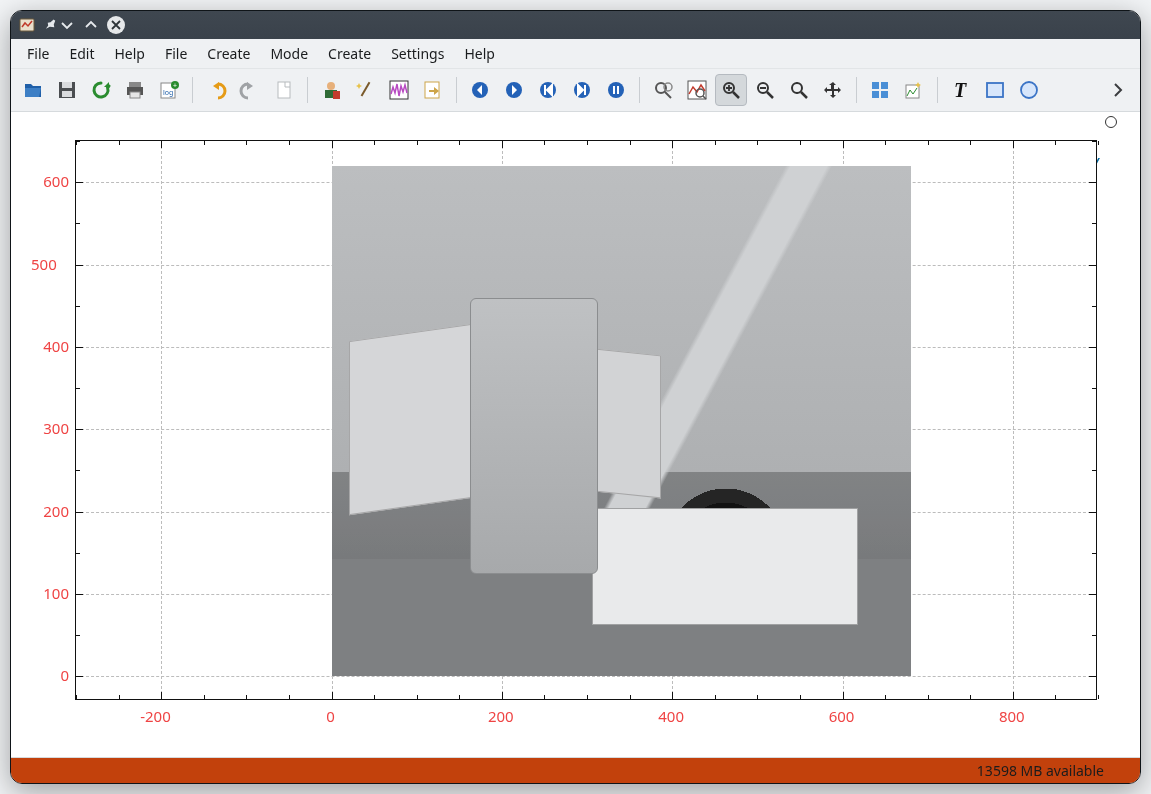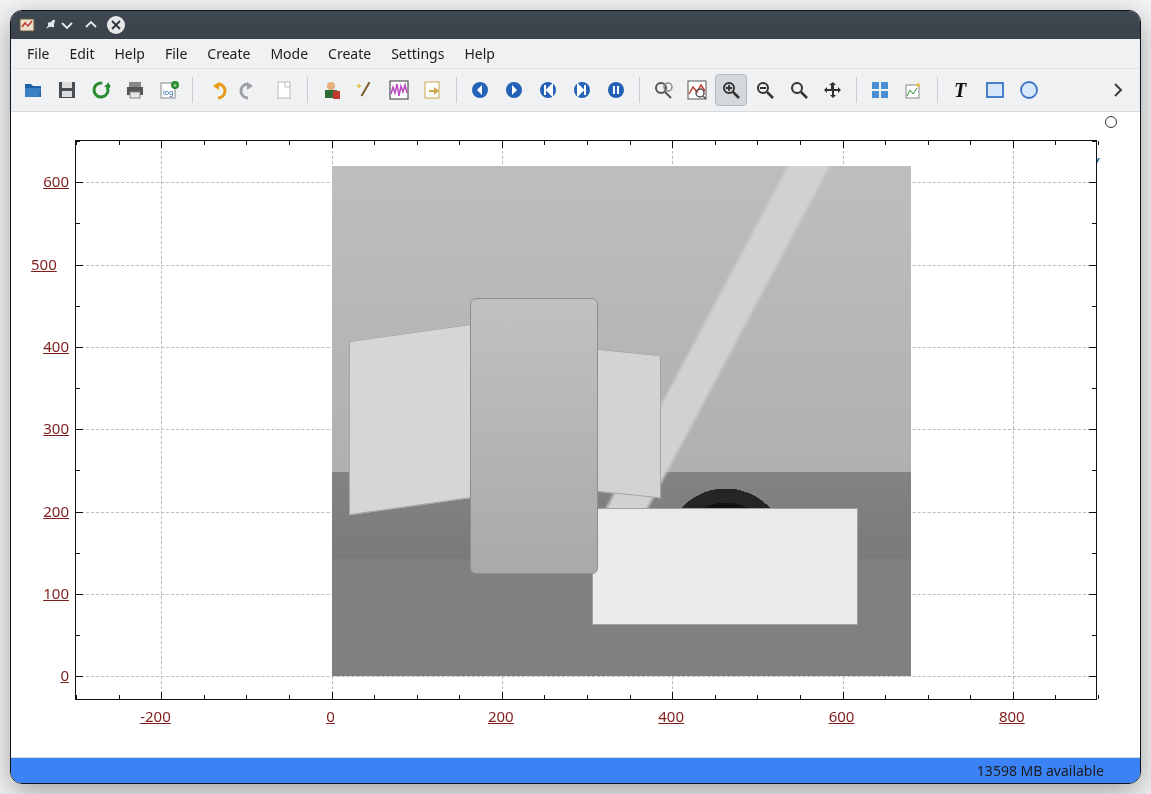--- a/index.html
+++ b/index.html
@@ -119,21 +119,21 @@
   }
   .gridline { position: absolute; background: transparent; }
   .gridline.v { top: 0; bottom: 0; width: 0; border-left: 1px dashed #bcbcbc; }
   .gridline.h { left: 0; right: 0; height: 0; border-top: 1px dashed #bcbcbc; }
   .tick { position: absolute; background: #111; }
   .tick.vmaj { width: 1px; height: 7px; }
   .tick.vmin { width: 1px; height: 4px; }
   .tick.hmaj { height: 1px; width: 7px; }
   .tick.hmin { height: 1px; width: 4px; }
   .axlabel {
-    position: absolute; font-size: 15px; color: #7f1d1d; text-decoration: underline;
+    position: absolute; font-size: 15px; color: #ef4444;
   }
 
   
   .img-ph {
     position: absolute;
     background:
       radial-gradient(circle at 68% 75%, #141414 0 46px, transparent 46px),
       radial-gradient(circle at 68% 75%, #2a2a2a 0 60px, transparent 60px),
       linear-gradient(#b6b8ba 0%, #9ea0a3 40%, #8f9193 70%, #7c7e80 100%);
     overflow: hidden;
@@ -175,21 +175,21 @@
     border: 1px solid #8b8d8f;
   }
   .img-ph .truck {
     position: absolute; left: 45%; bottom: 10%; width: 46%; height: 23%;
     background: #e9eaeb; border: 1px solid #a0a1a2;
   }
 
   
   .statusbar {
     height: 26px;
-    background: #3b82f6;
+    background: #c2410c;
     border-top: 1px solid #d6dadd;
     display: flex; align-items: center; justify-content: center;
     font-size: 14px; color: #1c1c1c;
     position: relative;
   }
   .statusbar .memory {
     position: absolute; right: 36px;
   }
 
   

